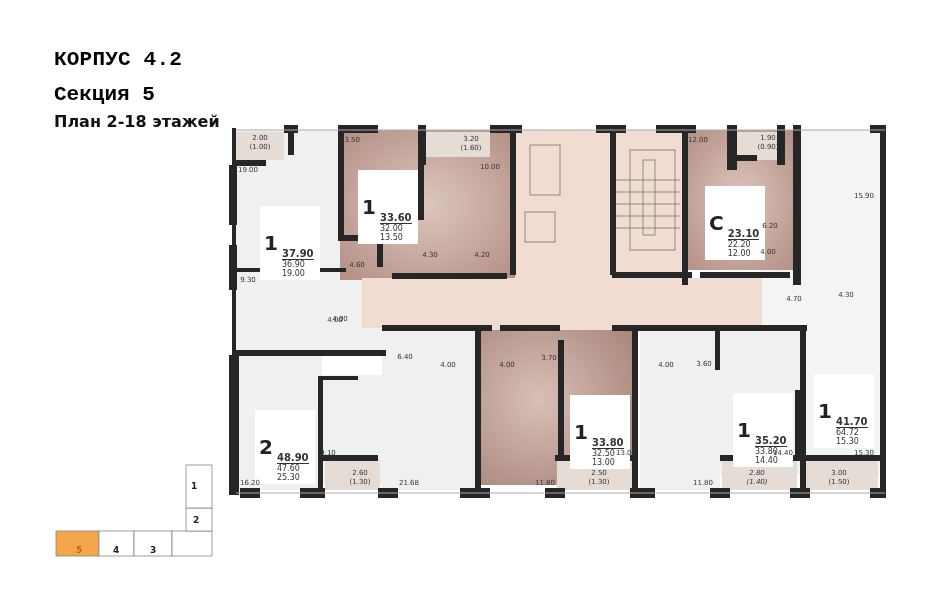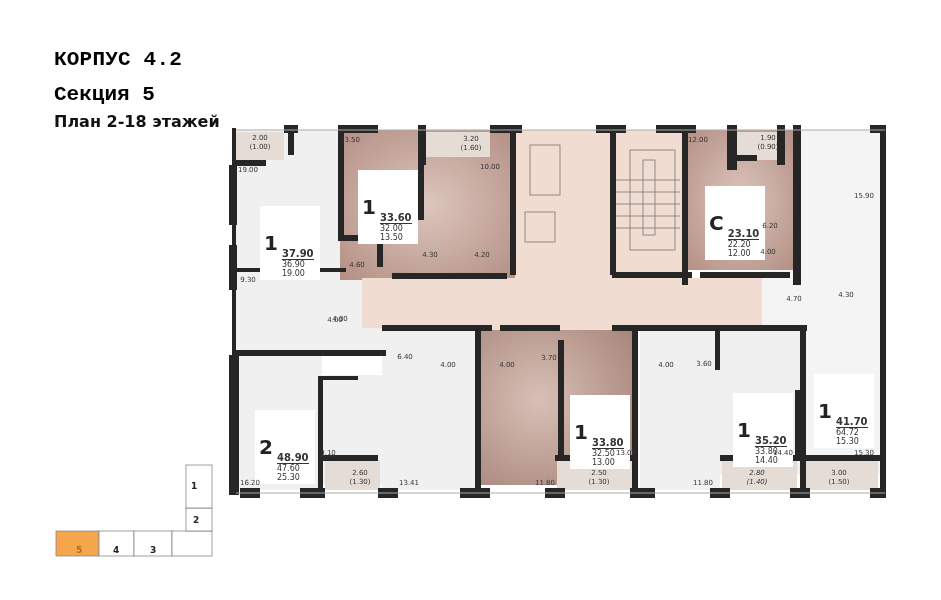--- a/index.html
+++ b/index.html
@@ -245,21 +245,21 @@
 
 <div class="lbl" style="left:864px;top:148px;margin-top:48px;">15.90</div>
 <div class="lbl" style="left:846px;top:295px;">4.30</div>
 <div class="lbl" style="left:794px;top:299px;">4.70</div>
 <div class="lbl" style="left:864px;top:453px;">15.30</div>
 
 <div class="lbl" style="left:250px;top:483px;">16.20</div>
 <div class="lbl" style="left:328px;top:453px;text-decoration:underline;">9.10</div>
 <div class="lbl" style="left:405px;top:357px;">6.40</div>
 <div class="lbl" style="left:335px;top:320px;">4.00</div>
-<div class="lbl" style="left:409px;top:483px;">13.41</div>
+<div class="lbl" style="left:409px;top:483px;">21.68</div>
 
 <div class="lbl" style="left:549px;top:358px;">3.70</div>
 <div class="lbl" style="left:507px;top:365px;">4.00</div>
 <div class="lbl" style="left:545px;top:483px;">11.80</div>
 <div class="lbl" style="left:626px;top:453px;">13.00</div>
 
 <div class="lbl" style="left:704px;top:364px;">3.60</div>
 <div class="lbl" style="left:666px;top:365px;">4.00</div>
 <div class="lbl" style="left:703px;top:483px;">11.80</div>
 <div class="lbl" style="left:783px;top:453px;">14.40</div>

